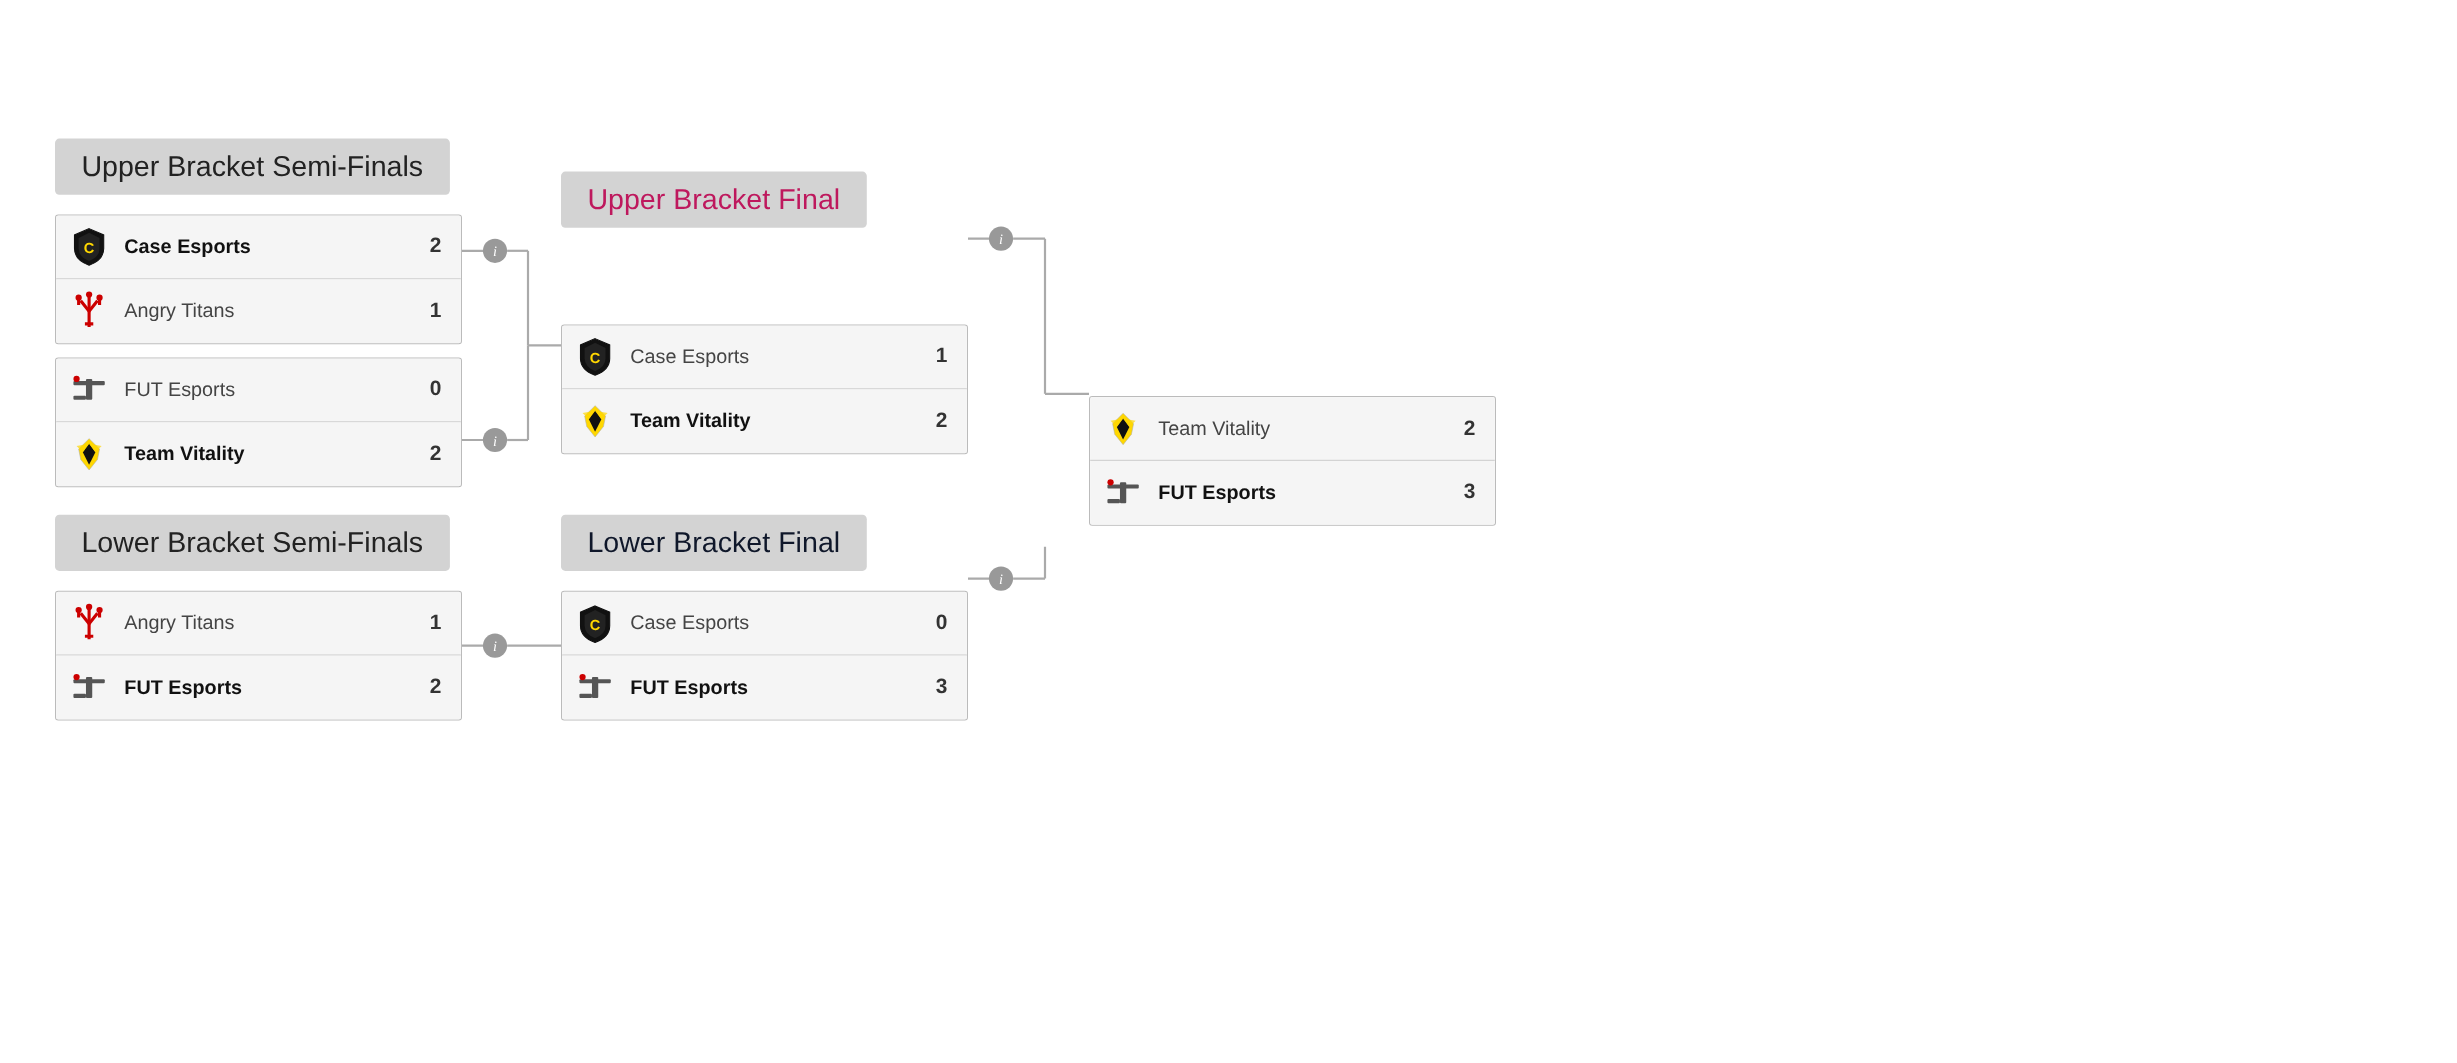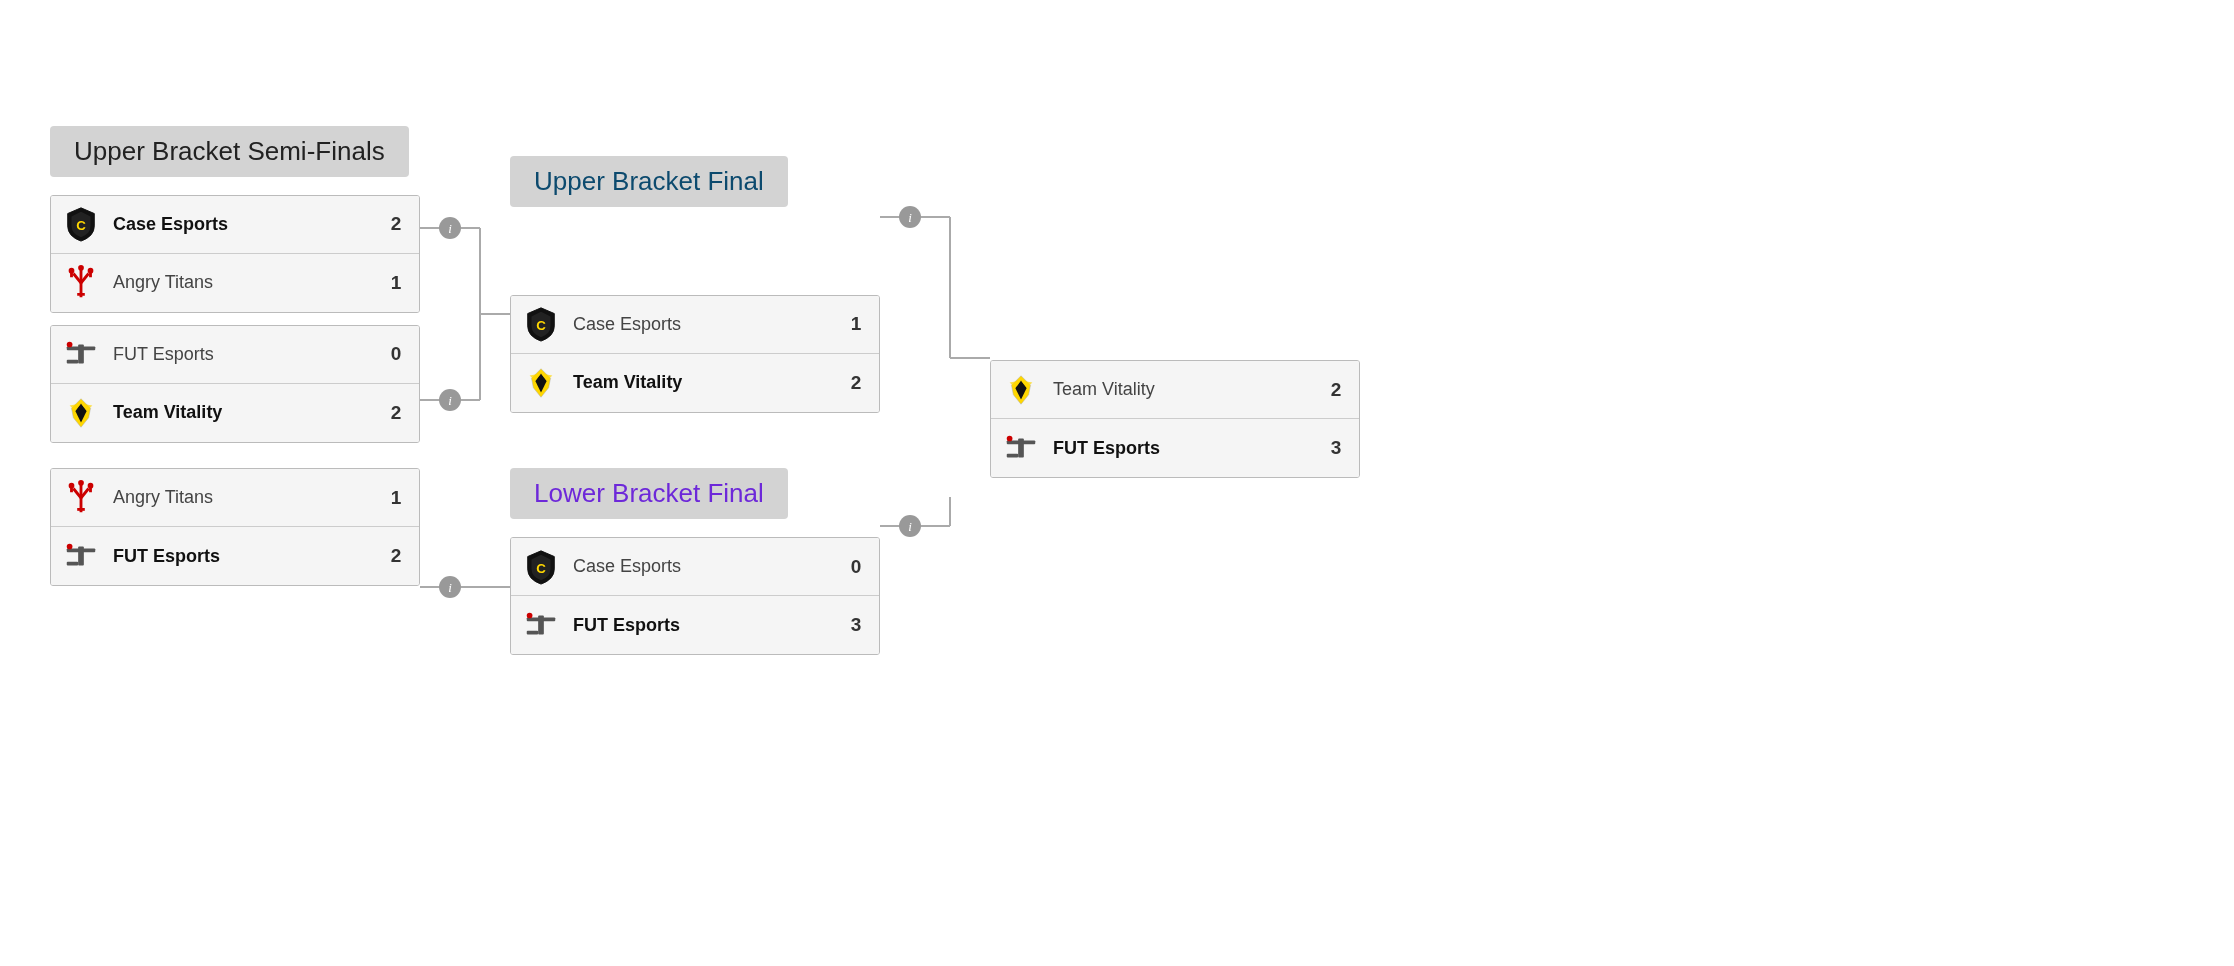--- a/index.html
+++ b/index.html
@@ -94,21 +94,21 @@
       <line x1="0" y1="201" x2="30" y2="201" stroke="#aaa" stroke-width="2"></line>
       <circle cx="30" cy="201" r="11" fill="#999"></circle>
       <text x="30" y="206" text-anchor="middle" fill="white" font-size="13" font-style="italic" font-family="serif">i</text>
       <line x1="41" y1="201" x2="60" y2="201" stroke="#aaa" stroke-width="2"></line>
       <line x1="60" y1="115" x2="60" y2="201" stroke="#aaa" stroke-width="2"></line>
       <line x1="60" y1="115" x2="90" y2="115" stroke="#aaa" stroke-width="2"></line>
     </svg>
   </div>
 
   <div style="display:flex; flex-direction:column; align-items:flex-start; margin-top:0;">
-    <div style="background:#d3d3d3; border-radius:4px; padding:10px 24px; font-size:26px; font-weight:normal; color:#0c4a6e; margin-bottom:18px; white-space:nowrap;">Upper Bracket Final</div>
+    <div style="background:#d3d3d3; border-radius:4px; padding:10px 24px; font-size:26px; font-weight:normal; color:#be185d; margin-bottom:18px; white-space:nowrap;">Upper Bracket Final</div>
     <div style="height: 70px;"></div>
 
     <div style="border:1.5px solid #bbb; border-radius:3px; overflow:hidden; width:370px; background:#fff;">
       <div style="display:flex;flex-direction:row;align-items:center;height:58px;border-bottom:1px solid #ccc;padding:0 10px;background:#f5f5f5;">
         <div style="width:40px;height:40px;display:flex;align-items:center;justify-content:center;margin-right:12px;flex-shrink:0;">
           <svg viewBox="0 0 40 40" width="38" height="38">
             <path d="M20 3 L34 9 L34 22 Q34 33 20 38 Q6 33 6 22 L6 9 Z" fill="#111" stroke="#111" stroke-width="1"></path>
             <path d="M20 7 L30 12 L30 22 Q30 30 20 34 Q10 30 10 22 L10 12 Z" fill="#222"></path>
             <text x="20" y="26" text-anchor="middle" fill="#FFD700" font-size="14" font-weight="bold" font-family="Arial">C</text>
           </svg>
@@ -171,20 +171,21 @@
         <span style="font-size:19px;font-weight:bold;color:#333;min-width:26px;text-align:center;">3</span>
       </div>
     </div>
   </div>
 
 </div>
 
 <div style="display:flex; flex-direction:row; align-items:flex-start; padding:0px 30px 20px 30px; gap:0; margin-top:-560px;">
 
   <div style="display:flex; flex-direction:column; align-items:flex-start; margin-top:480px;">
+    <div style="background:#d3d3d3; border-radius:4px; padding:10px 24px; font-size:26px; font-weight:normal; color:#222; margin-bottom:18px; white-space:nowrap;">Lower Bracket Semi-Finals</div>
 
     <div style="border:1.5px solid #bbb; border-radius:3px; overflow:hidden; width:370px; background:#fff;">
       <div style="display:flex;flex-direction:row;align-items:center;height:58px;border-bottom:1px solid #ccc;padding:0 10px;background:#f5f5f5;">
         <div style="width:40px;height:40px;display:flex;align-items:center;justify-content:center;margin-right:12px;flex-shrink:0;">
           <svg viewBox="0 0 40 40" width="38" height="38">
             <path d="M20 5 L20 35" stroke="#c00" stroke-width="3" fill="none"></path>
             <path d="M12 10 L20 20 L28 10" stroke="#c00" stroke-width="3" fill="none"></path>
             <path d="M10 14 L10 8 M30 14 L30 8" stroke="#c00" stroke-width="3" fill="none"></path>
             <circle cx="10" cy="7" r="3" fill="#c00"></circle>
             <circle cx="30" cy="7" r="3" fill="#c00"></circle>
@@ -213,21 +214,21 @@
   <div style="width:90px; margin-top:570px;">
     <svg width="90" height="80">
       <line x1="0" y1="29" x2="30" y2="29" stroke="#aaa" stroke-width="2"></line>
       <circle cx="30" cy="29" r="11" fill="#999"></circle>
       <text x="30" y="34" text-anchor="middle" fill="white" font-size="13" font-style="italic" font-family="serif">i</text>
       <line x1="41" y1="29" x2="90" y2="29" stroke="#aaa" stroke-width="2"></line>
     </svg>
   </div>
 
   <div style="display:flex; flex-direction:column; align-items:flex-start; margin-top:480px;">
-    <div style="background:#d3d3d3; border-radius:4px; padding:10px 24px; font-size:26px; font-weight:normal; color:#6d28d9; margin-bottom:18px; white-space:nowrap;">Lower Bracket Final</div>
+    <div style="background:#d3d3d3; border-radius:4px; padding:10px 24px; font-size:26px; font-weight:normal; color:#0f172a; margin-bottom:18px; white-space:nowrap;">Lower Bracket Final</div>
 
     <div style="border:1.5px solid #bbb; border-radius:3px; overflow:hidden; width:370px; background:#fff;">
       <div style="display:flex;flex-direction:row;align-items:center;height:58px;border-bottom:1px solid #ccc;padding:0 10px;background:#f5f5f5;">
         <div style="width:40px;height:40px;display:flex;align-items:center;justify-content:center;margin-right:12px;flex-shrink:0;">
           <svg viewBox="0 0 40 40" width="38" height="38">
             <path d="M20 3 L34 9 L34 22 Q34 33 20 38 Q6 33 6 22 L6 9 Z" fill="#111" stroke="#111" stroke-width="1"></path>
             <path d="M20 7 L30 12 L30 22 Q30 30 20 34 Q10 30 10 22 L10 12 Z" fill="#222"></path>
             <text x="20" y="26" text-anchor="middle" fill="#FFD700" font-size="14" font-weight="bold" font-family="Arial">C</text>
           </svg>
         </div>

